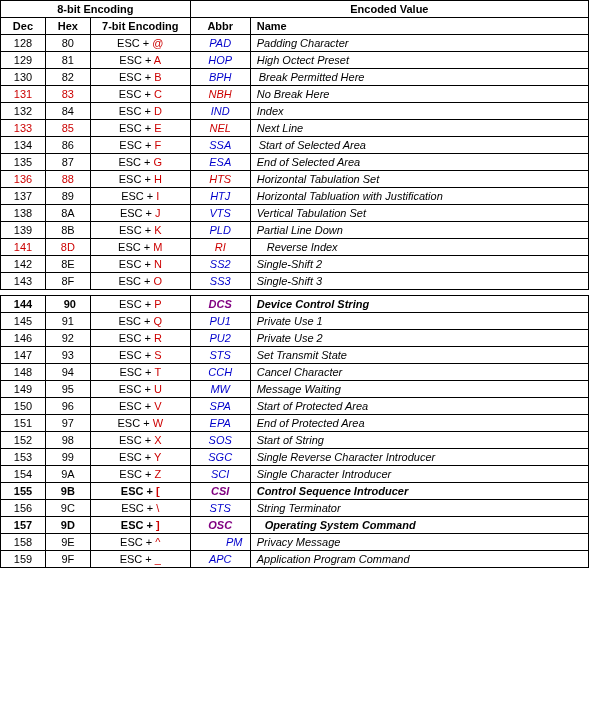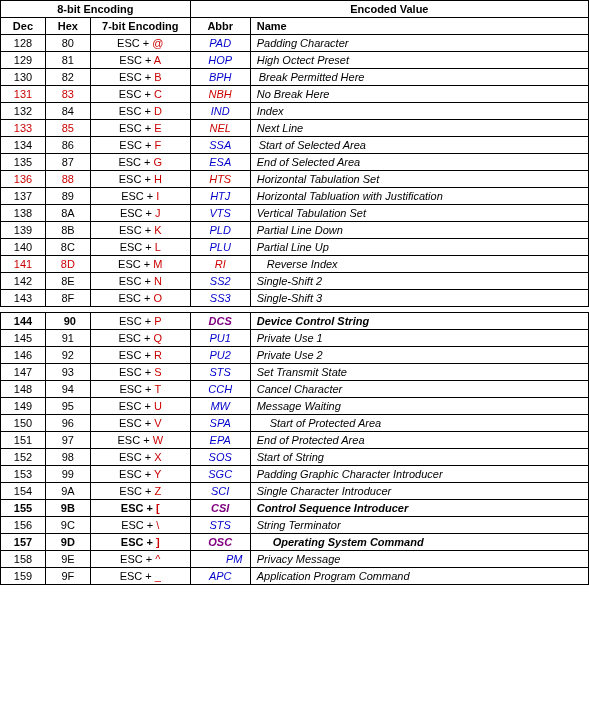--- a/index.html
+++ b/index.html
@@ -147,27 +147,20 @@
         <td class="name-cell" style="text-align: left; padding-left: 6px; font-style: italic;">Vertical Tabulation Set</td>
       </tr>
       <tr>
         <td>139</td>
         <td>8B</td>
         <td><span style="color: rgb(0, 0, 0);">ESC +</span><span style="color: rgb(204, 0, 0);"> K</span></td>
         <td style="color: rgb(0, 0, 204); font-style: italic;">PLD</td>
         <td class="name-cell" style="text-align: left; padding-left: 6px; font-style: italic;">Partial Line Down</td>
       </tr>
       <tr>
-        <td>140</td>
-        <td>8C</td>
-        <td><span style="color: rgb(0, 0, 0);">ESC +</span><span style="color: rgb(204, 0, 0);"> L</span></td>
-        <td style="color: rgb(0, 0, 204); font-style: italic;">PLU</td>
-        <td class="name-cell" style="text-align: left; padding-left: 6px; font-style: italic;">Partial Line Up</td>
-      </tr>
-      <tr>
         <td style="color: rgb(204, 0, 0);">141</td>
         <td style="color: rgb(204, 0, 0);">8D</td>
         <td><span style="color: rgb(0, 0, 0);">ESC +</span><span style="color: rgb(204, 0, 0);"> M</span></td>
         <td style="color: rgb(204, 0, 0); font-style: italic;">RI</td>
         <td class="name-cell" style="text-align: left; padding-left: 16px; font-style: italic;">Reverse Index</td>
       </tr>
       <tr>
         <td>142</td>
         <td>8E</td>
         <td><span style="color: rgb(0, 0, 0);">ESC +</span><span style="color: rgb(204, 0, 0);"> N</span></td>
@@ -228,42 +221,42 @@
         <td>95</td>
         <td><span style="color: rgb(0, 0, 0);">ESC +</span><span style="color: rgb(204, 0, 0);"> U</span></td>
         <td style="color: rgb(0, 0, 204); font-style: italic;">MW</td>
         <td class="name-cell" style="text-align: left; padding-left: 6px; font-style: italic;">Message Waiting</td>
       </tr>
       <tr>
         <td>150</td>
         <td>96</td>
         <td><span style="color: rgb(0, 0, 0);">ESC +</span><span style="color: rgb(204, 0, 0);"> V</span></td>
         <td style="color: rgb(0, 0, 204); font-style: italic;">SPA</td>
-        <td class="name-cell" style="text-align: left; padding-left: 19px; font-style: italic;">Start of Protected Area</td>
+        <td class="name-cell" style="text-align: left; padding-left: 6px; font-style: italic;">Start of Protected Area</td>
       </tr>
       <tr>
         <td>151</td>
         <td>97</td>
         <td><span style="color: rgb(0, 0, 0);">ESC +</span><span style="color: rgb(204, 0, 0);"> W</span></td>
         <td style="color: rgb(0, 0, 204); font-style: italic;">EPA</td>
         <td class="name-cell" style="text-align: left; padding-left: 6px; font-style: italic;">End of Protected Area</td>
       </tr>
       <tr>
         <td>152</td>
         <td>98</td>
         <td><span style="color: rgb(0, 0, 0);">ESC +</span><span style="color: rgb(204, 0, 0);"> X</span></td>
         <td style="color: rgb(0, 0, 204); font-style: italic;">SOS</td>
         <td class="name-cell" style="text-align: left; padding-left: 6px; font-style: italic;">Start of String</td>
       </tr>
       <tr>
         <td>153</td>
         <td>99</td>
         <td><span style="color: rgb(0, 0, 0);">ESC +</span><span style="color: rgb(204, 0, 0);"> Y</span></td>
         <td style="color: rgb(0, 0, 204); font-style: italic;">SGC</td>
-        <td class="name-cell" style="text-align: left; padding-left: 6px; font-style: italic;">Padding Graphic Character Introducer</td>
+        <td class="name-cell" style="text-align: left; padding-left: 6px; font-style: italic;">Single Reverse Character Introducer</td>
       </tr>
       <tr>
         <td>154</td>
         <td>9A</td>
         <td><span style="color: rgb(0, 0, 0);">ESC +</span><span style="color: rgb(204, 0, 0);"> Z</span></td>
         <td style="color: rgb(0, 0, 204); font-style: italic;">SCI</td>
         <td class="name-cell" style="text-align: left; padding-left: 6px; font-style: italic;">Single Character Introducer</td>
       </tr>
       <tr>
         <td style="font-weight: bold;">155</td>
@@ -277,21 +270,21 @@
         <td>9C</td>
         <td><span style="color: rgb(0, 0, 0);">ESC +</span><span style="color: rgb(204, 0, 0);"> \</span></td>
         <td style="color: rgb(0, 0, 204); font-style: italic;">STS</td>
         <td class="name-cell" style="text-align: left; padding-left: 6px; font-style: italic; margin-top: 6px;">String Terminator</td>
       </tr>
       <tr>
         <td style="font-weight: bold;">157</td>
         <td style="font-weight: bold;">9D</td>
         <td style="font-weight: bold; margin-top: 12px;"><span style="color: rgb(0, 0, 0); font-weight: bold;">ESC +</span><span style="color: rgb(204, 0, 0); font-weight: bold;"> ]</span></td>
         <td style="color: rgb(128, 0, 128); font-weight: bold; font-style: italic;">OSC</td>
-        <td class="name-cell" style="text-align: left; padding-left: 22px; font-weight: bold; font-style: italic;">Operating System Command</td>
+        <td class="name-cell" style="text-align: left; padding-left: 14px; font-weight: bold; font-style: italic;">Operating System Command</td>
       </tr>
       <tr>
         <td>158</td>
         <td>9E</td>
         <td><span style="color: rgb(0, 0, 0);">ESC +</span><span style="color: rgb(204, 0, 0);"> ^</span></td>
         <td style="color: rgb(0, 0, 204); font-style: italic; padding-left: 32px;">PM</td>
         <td class="name-cell" style="text-align: left; padding-left: 6px; font-style: italic;">Privacy Message</td>
       </tr>
       <tr>
         <td>159</td>

